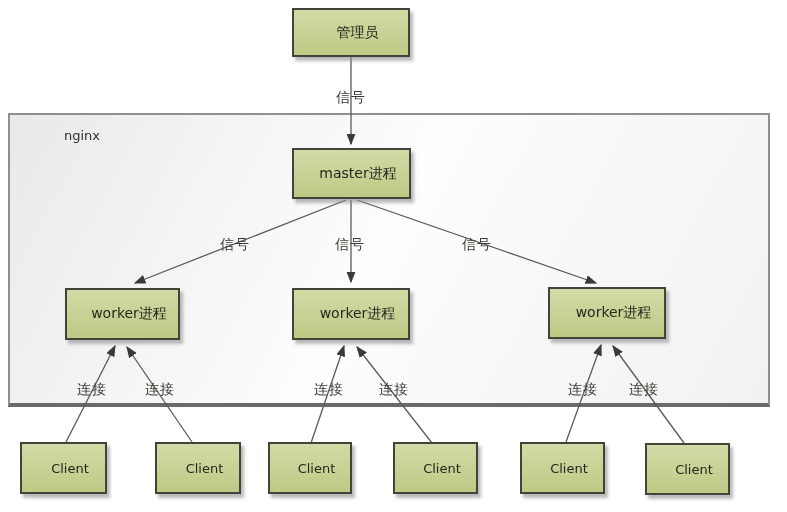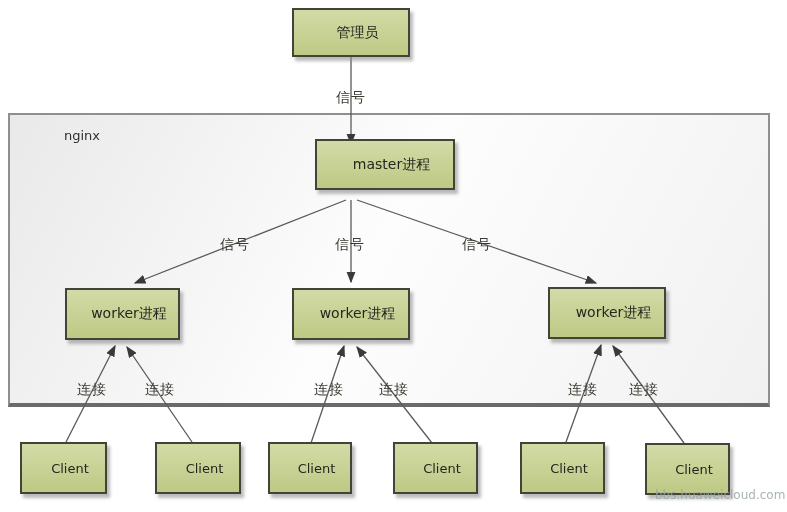--- a/index.html
+++ b/index.html
@@ -19,21 +19,21 @@
   }
   
   .node{
     position:absolute;display:flex;align-items:center;justify-content:center;
     background:linear-gradient(to bottom,#d2dba6,#bec985);
     border:2px solid #42443a;
     box-shadow:3px 4px 3px rgba(140,140,140,0.6);
     font-size:14px;color:#26261f;text-align:center;padding-left:13px;
   }
   .n-admin  {left:292px;top:8px;  width:118px;height:49px;}
-  .n-master {left:292px;top:139px;width:140px;height:51px;margin-left:23px;}
+  .n-master {left:292px;top:148px;width:119px;height:51px;}
   .n-worker1{left:65px; top:288px;width:115px;height:52px;}
   .n-worker2{left:292px;top:288px;width:118px;height:52px;}
   .n-worker3{left:548px;top:287px;width:118px;height:52px;}
   .n-client {font-size:13px;}
   .n-client1{left:20px; top:442px;width:87px;height:52px;}
   .n-client2{left:155px;top:442px;width:86px;height:52px;}
   .n-client3{left:268px;top:442px;width:84px;height:52px;}
   .n-client4{left:393px;top:442px;width:85px;height:52px;}
   .n-client5{left:520px;top:442px;width:85px;height:52px;}
   .n-client6{left:645px;top:443px;width:85px;height:52px;}
@@ -109,15 +109,14 @@
   <div class="elabel l-signal-middle">信号</div>
   <div class="elabel l-signal-right">信号</div>
 
   <div class="elabel l-conn1">连接</div>
   <div class="elabel l-conn2">连接</div>
   <div class="elabel l-conn3">连接</div>
   <div class="elabel l-conn4">连接</div>
   <div class="elabel l-conn5">连接</div>
   <div class="elabel l-conn6">连接</div>
 
-  <div class="wm-url">bbs.huaweicloud.com</div>
 
 </div>
 
 </body></html>

